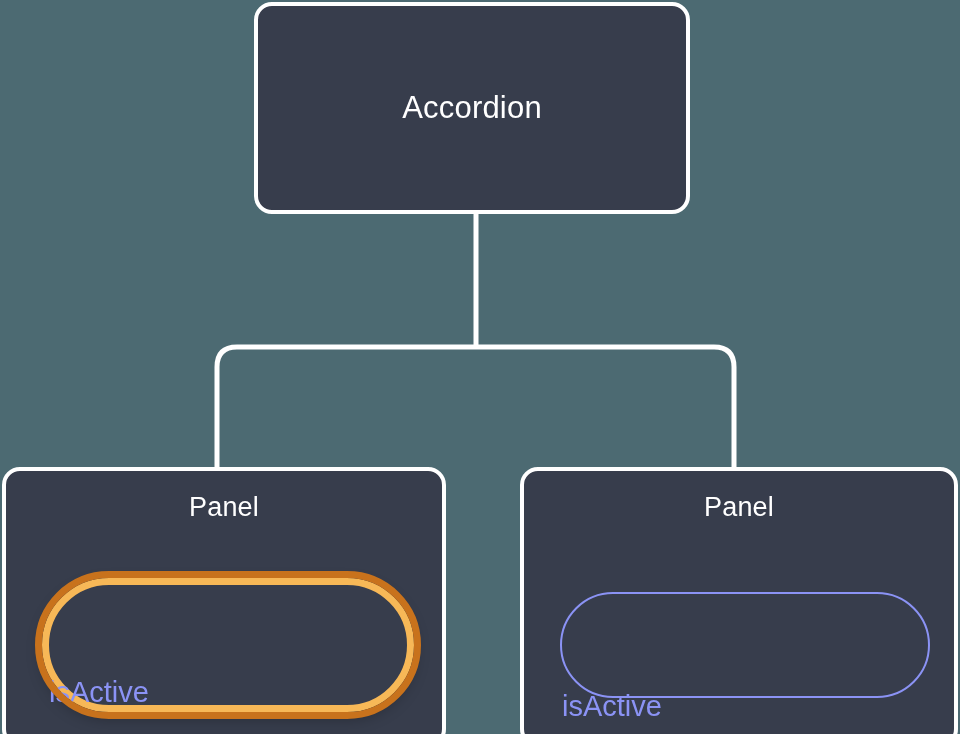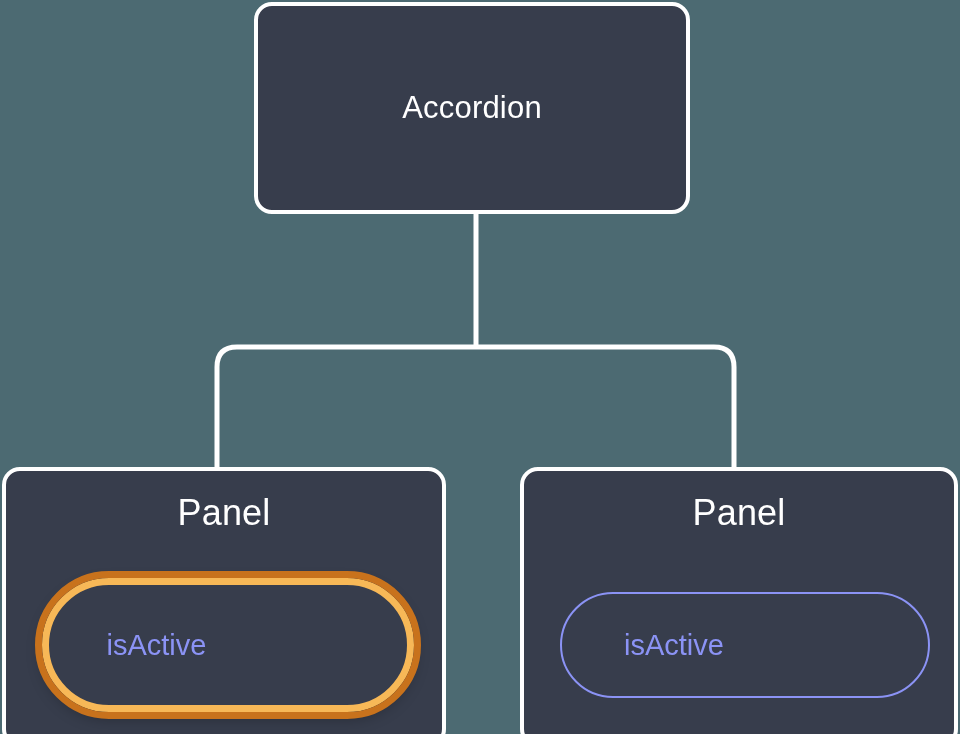--- a/index.html
+++ b/index.html
@@ -68,32 +68,33 @@
   #node-panel-left {
     left: 2px;
     width: 444px;
   }
   #node-panel-right {
     left: 520px;
     width: 438px;
   }
   .node-title-panel {
     color: #ffffff;
-    font-size: 36px;
+    font-size: 27px;
     text-align: center;
     letter-spacing: 0.2px;
     line-height: 1.1;
   }
 
   
   .pill-wrap {
     position: absolute;
     display: flex;
-    align-items: center;
+    align-items: flex-start;
     box-sizing: border-box;
+    flex-direction: column;
   }
 
   
   .pill-plain {
     border: 2px solid #8b93f5;
     border-radius: 999px;
     color: #8b93f5;
   }
   #pill-right {
     left: 36px;

